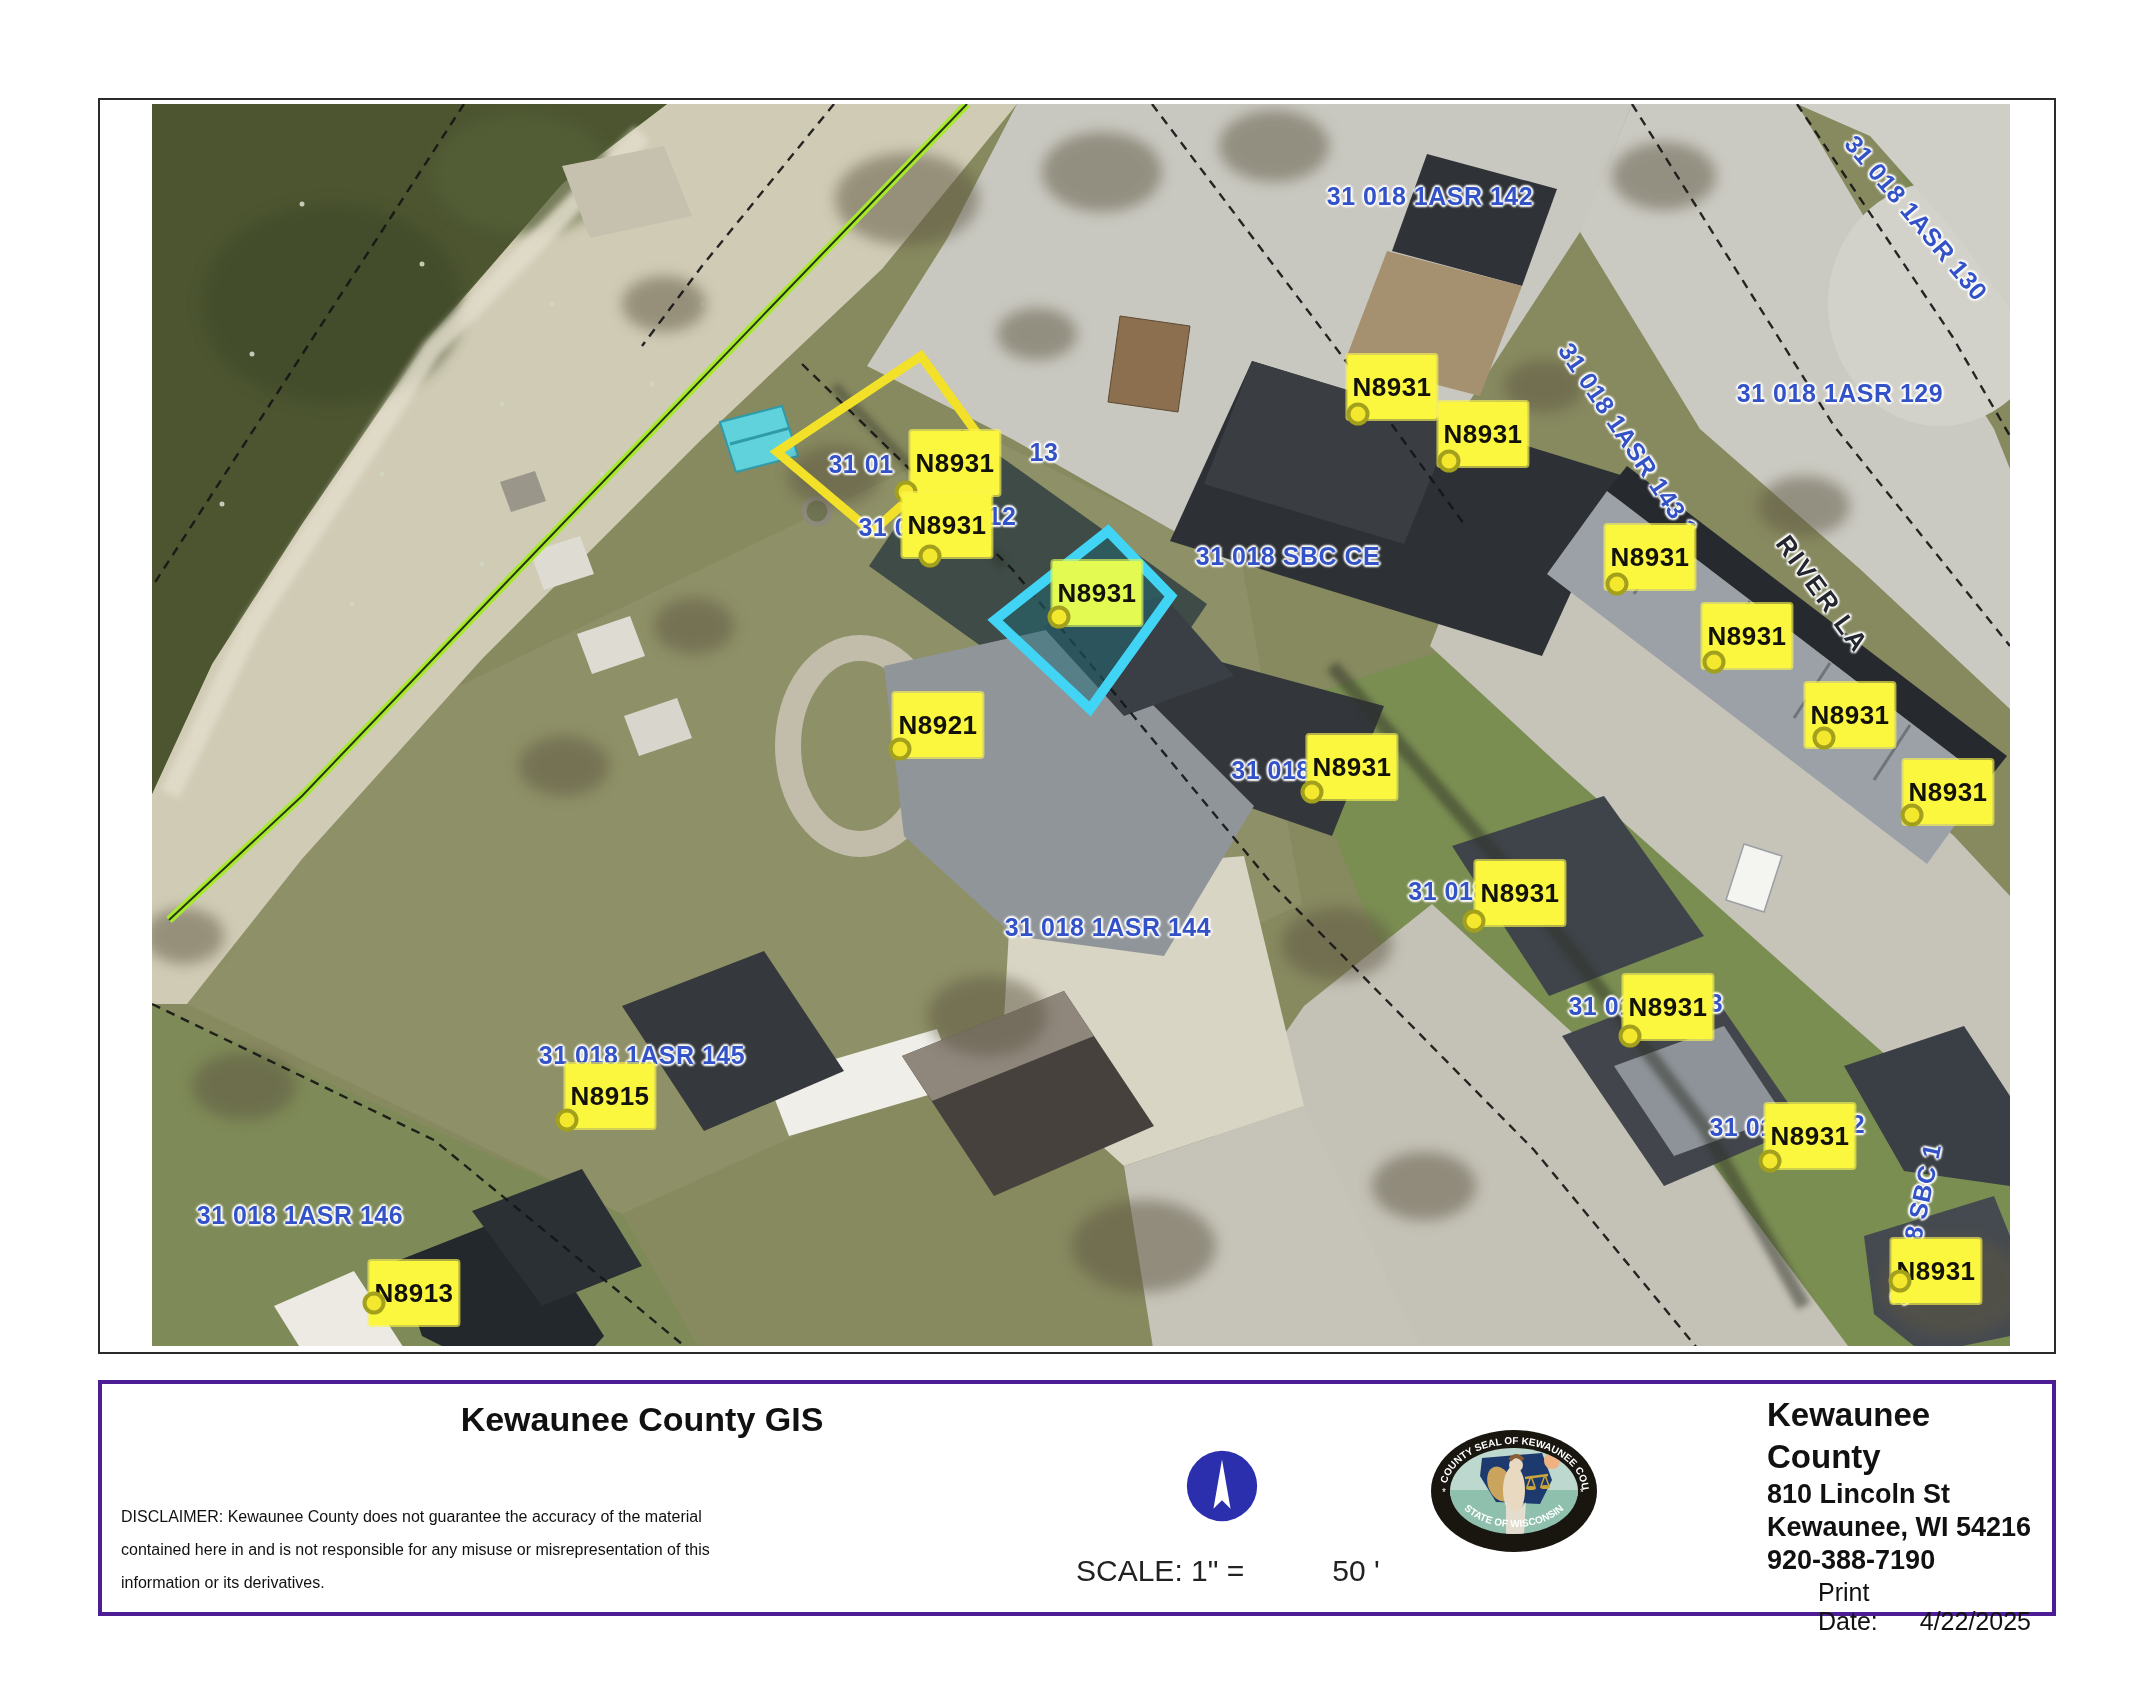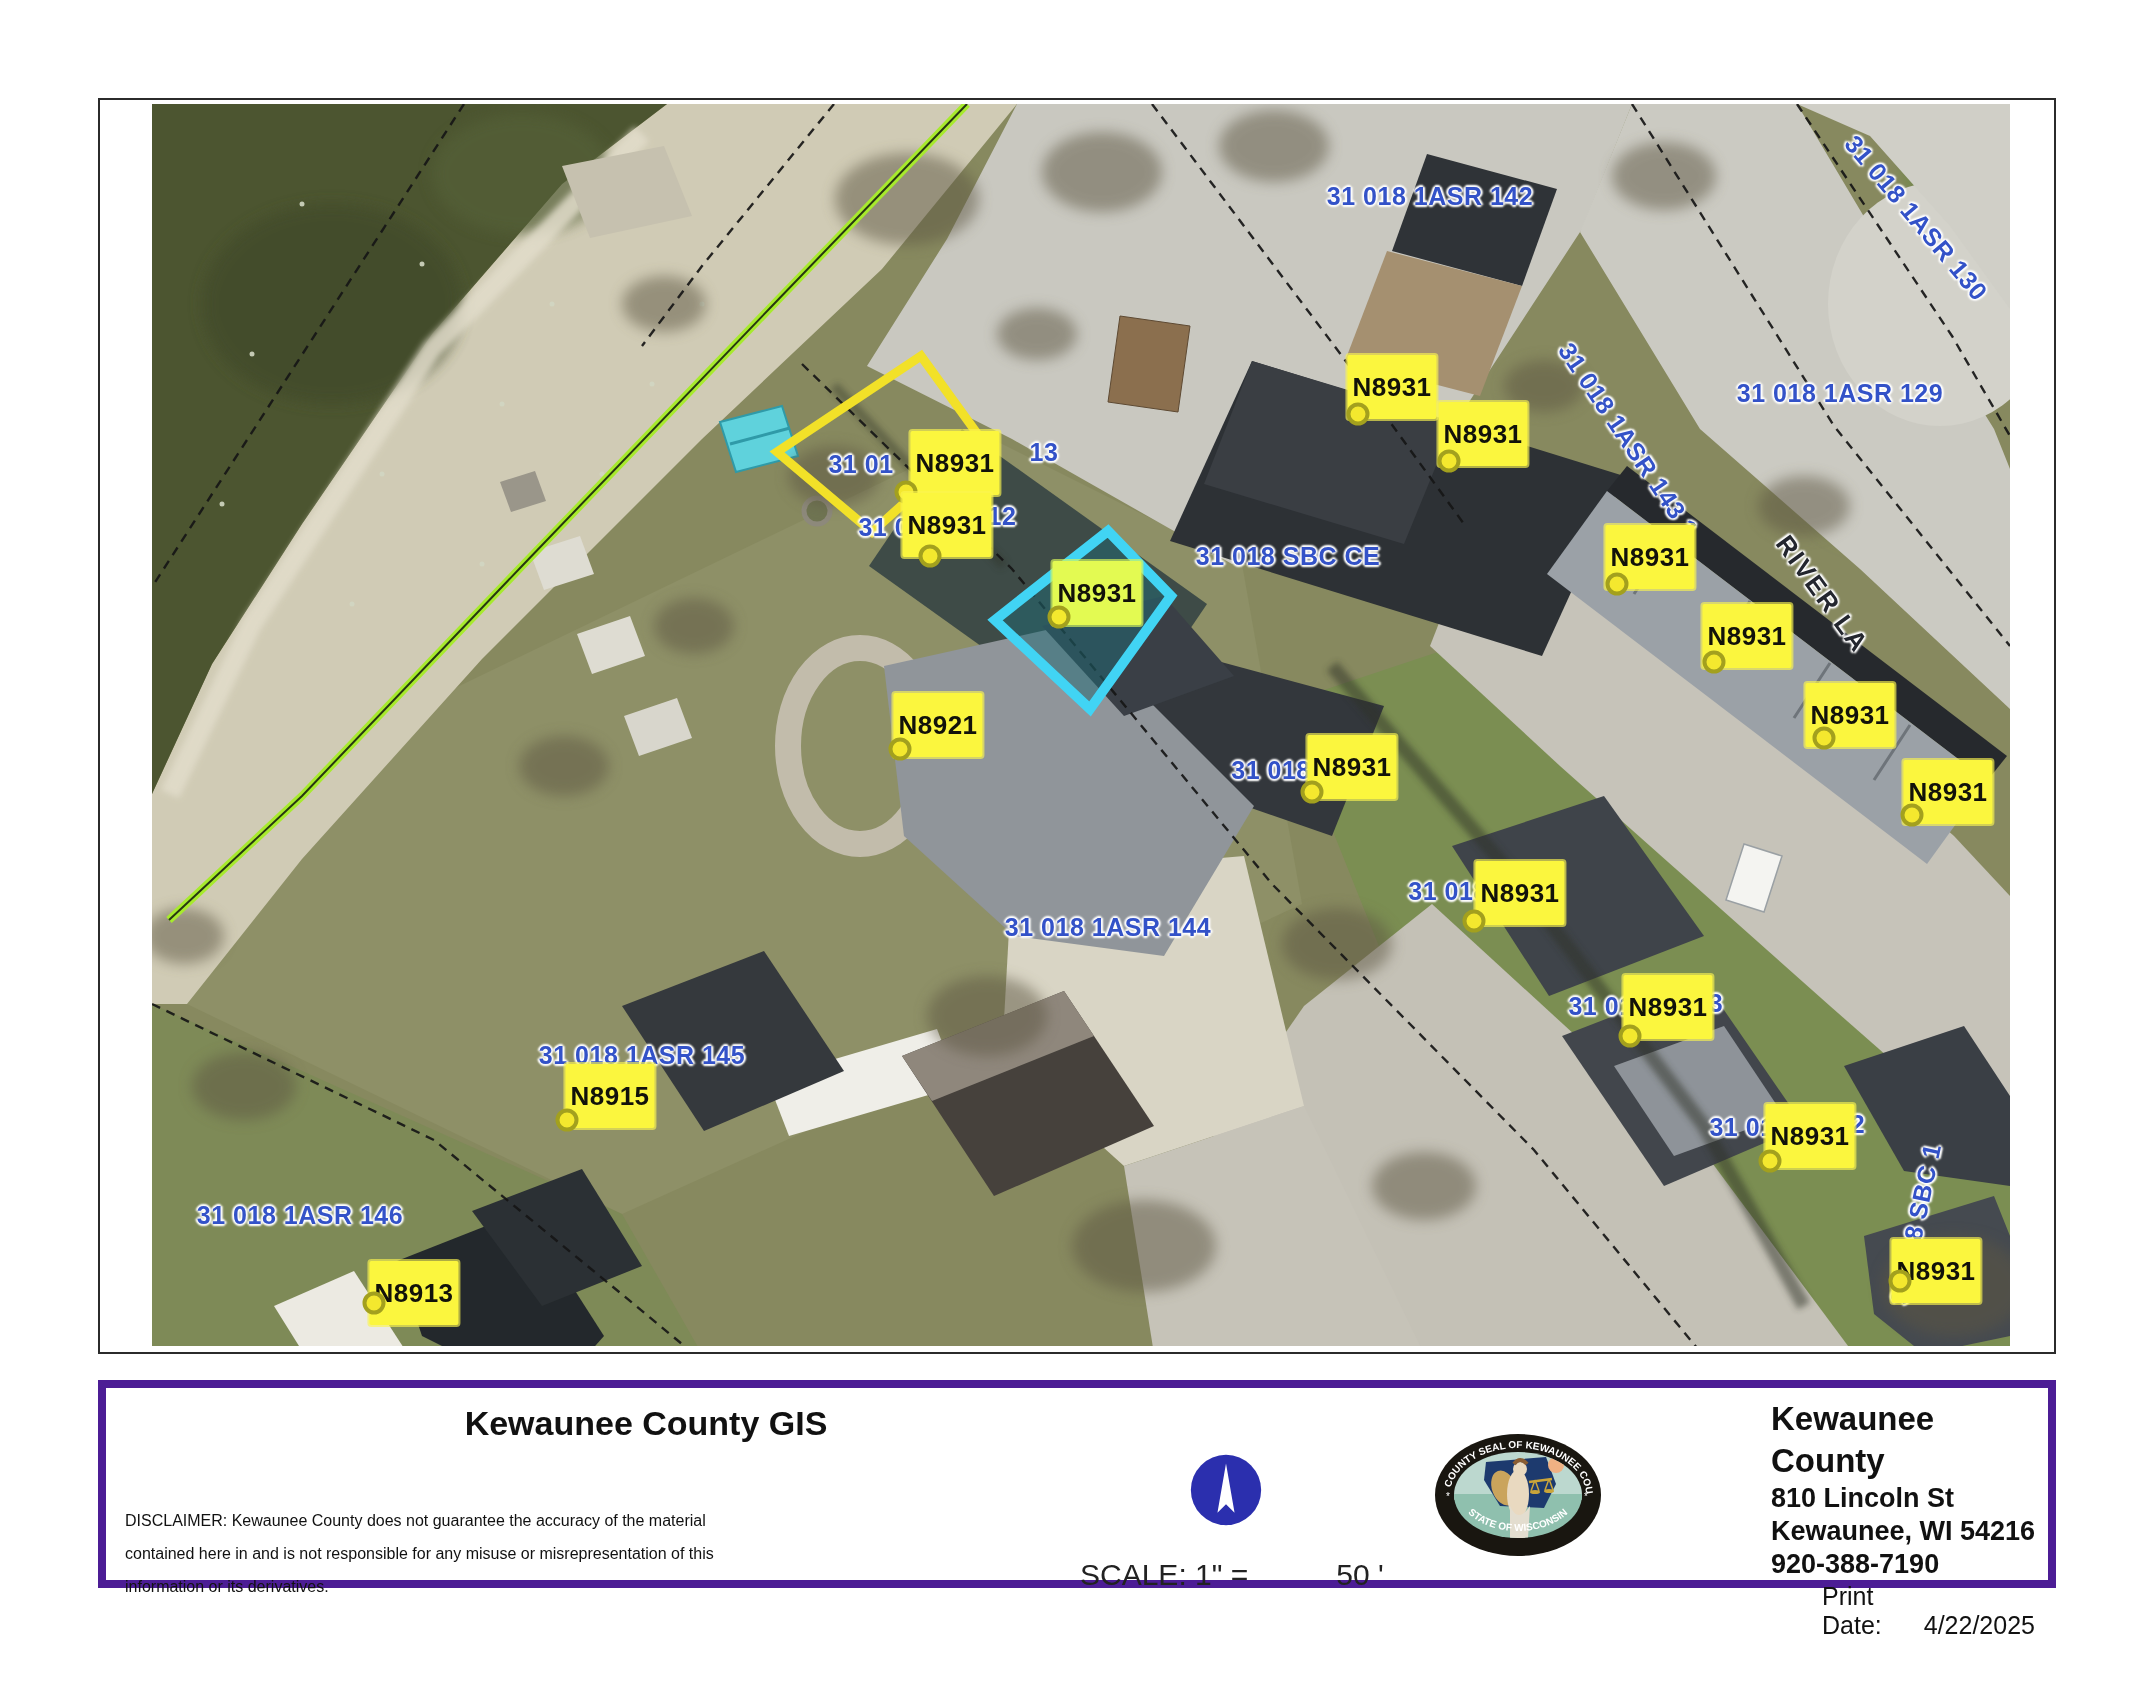--- a/index.html
+++ b/index.html
@@ -27,22 +27,22 @@
     box-shadow:0 0 0 2px rgba(250,245,80,.65);
   }
   .mlabel.addr.green{background:var(--address-green);box-shadow:0 0 0 2px rgba(220,250,90,.65);}
   .mlabel.road{color:var(--road-label);font-size:26px;letter-spacing:2px;}
   .mdot{
     position:absolute;width:15px;height:15px;border-radius:50%;
     background:#f4e82e;border:4px solid #a3a01e;transform:translate(-50%,-50%);
   }
   
   .footer{
-    position:absolute;left:98px;top:1380px;width:1958px;height:208px;
-    border:8px solid #4c1d95;box-sizing:border-box;background:#fff;color:#111;
+    position:absolute;left:98px;top:1380px;width:1958px;height:236px;
+    border:4px solid #4c1d95;box-sizing:border-box;background:#fff;color:#111;
   }
   .f-title{position:absolute;left:160px;top:16px;width:760px;text-align:center;font-size:34px;font-weight:bold;}
   .f-disc{position:absolute;left:19px;top:116px;font-size:16px;line-height:33px;max-width:920px;}
   .f-compass{position:absolute;left:1082px;top:64px;width:76px;height:76px;}
   .f-scale{position:absolute;left:974px;top:170px;font-size:30px;color:#222;}
   .f-scale .val{margin-left:88px;}
   .f-seal{position:absolute;left:1328px;top:44px;width:168px;height:126px;}
   .f-org{position:absolute;left:1665px;top:10px;}
   .f-org .name{font-size:33px;font-weight:bold;line-height:42px;}
   .f-org .line{font-size:27px;font-weight:bold;line-height:33px;}

